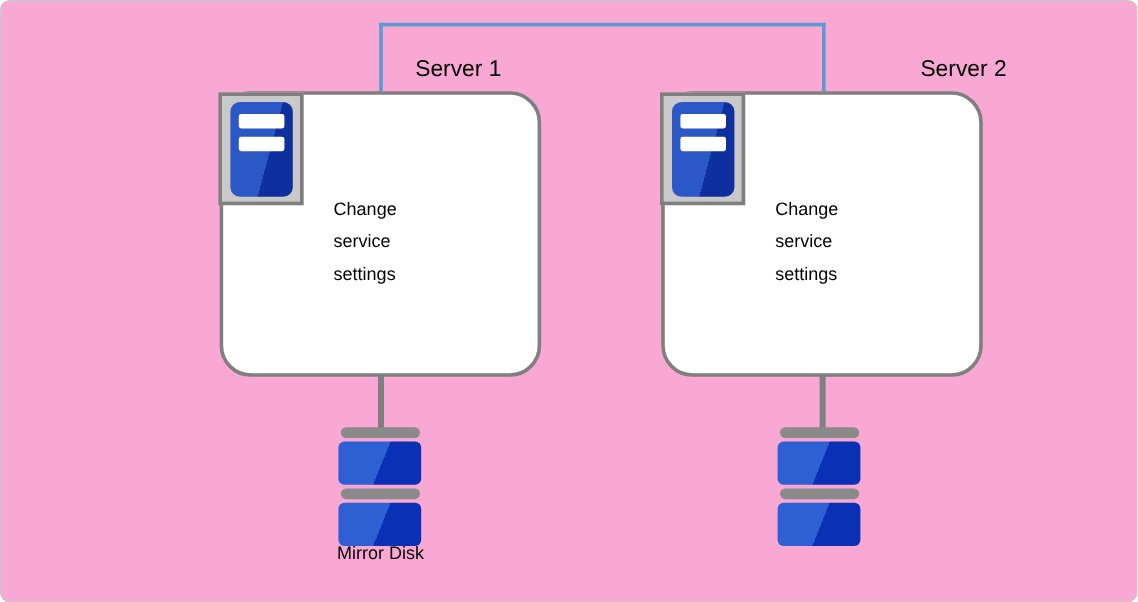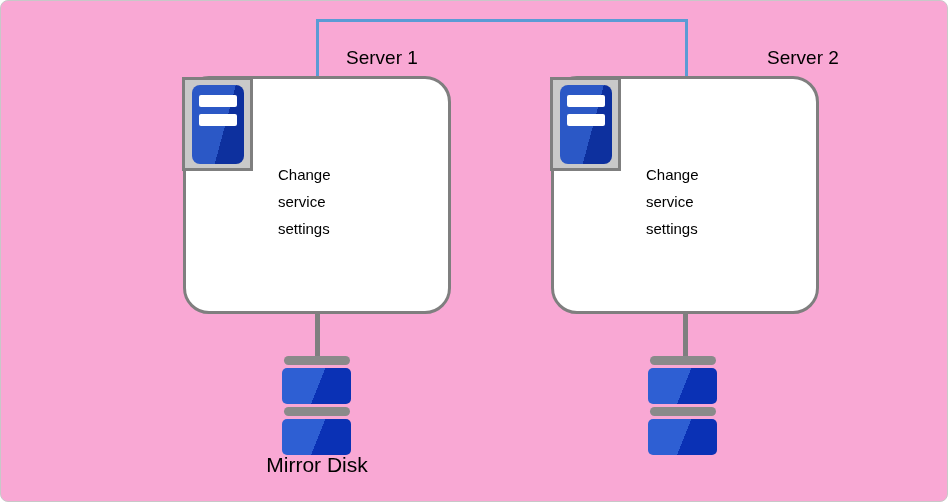--- a/index.html
+++ b/index.html
@@ -134,21 +134,21 @@
     background: linear-gradient(112deg, var(--disk-blue-light, #2e5fd3) 52%, var(--disk-blue-dark, #0a31b5) 52%);
     margin-bottom: 3px;
   }
   .disk-body.last { margin-bottom: 0; }
 
   .disk-label {
     position: absolute;
     top: 452px;
     left: 316px;
     transform: translateX(-50%);
-    font-size: 21px;
+    font-size: 15px;
     color: #000000;
     white-space: nowrap;
   }
 </style>
 </head>
 <body>
 
 <div class="canvas">
 
   <div class="net-link"></div>

